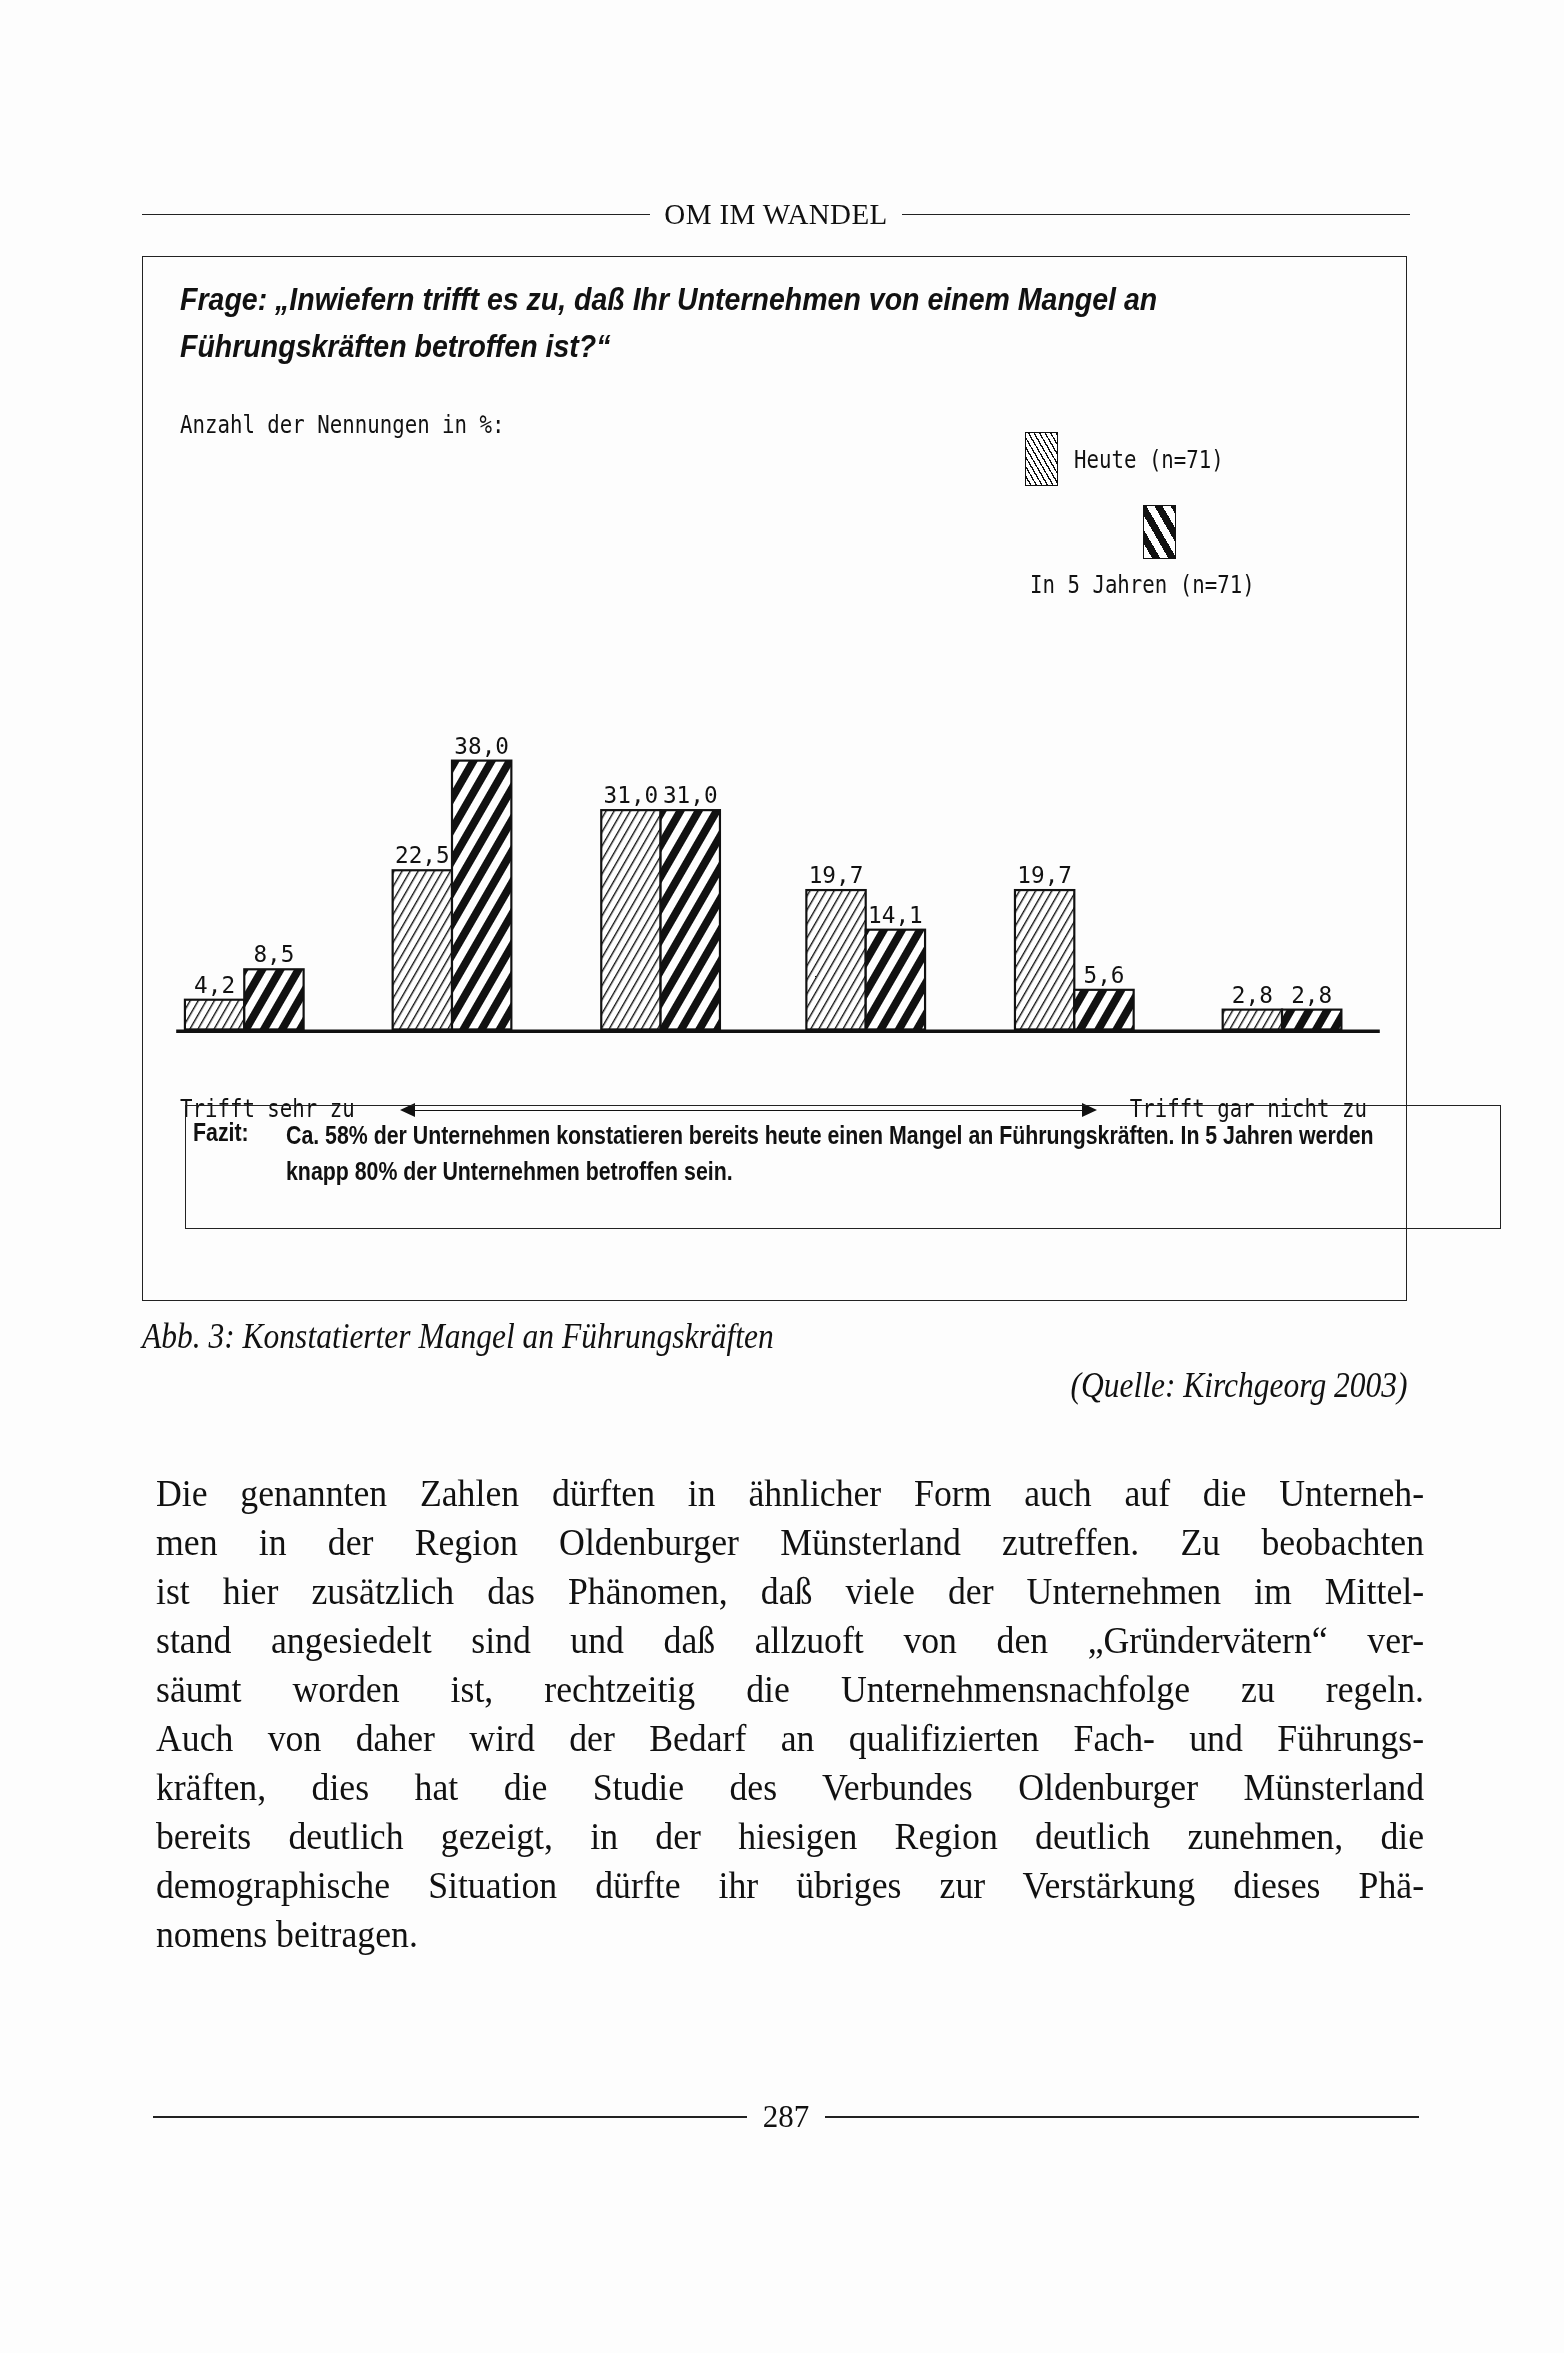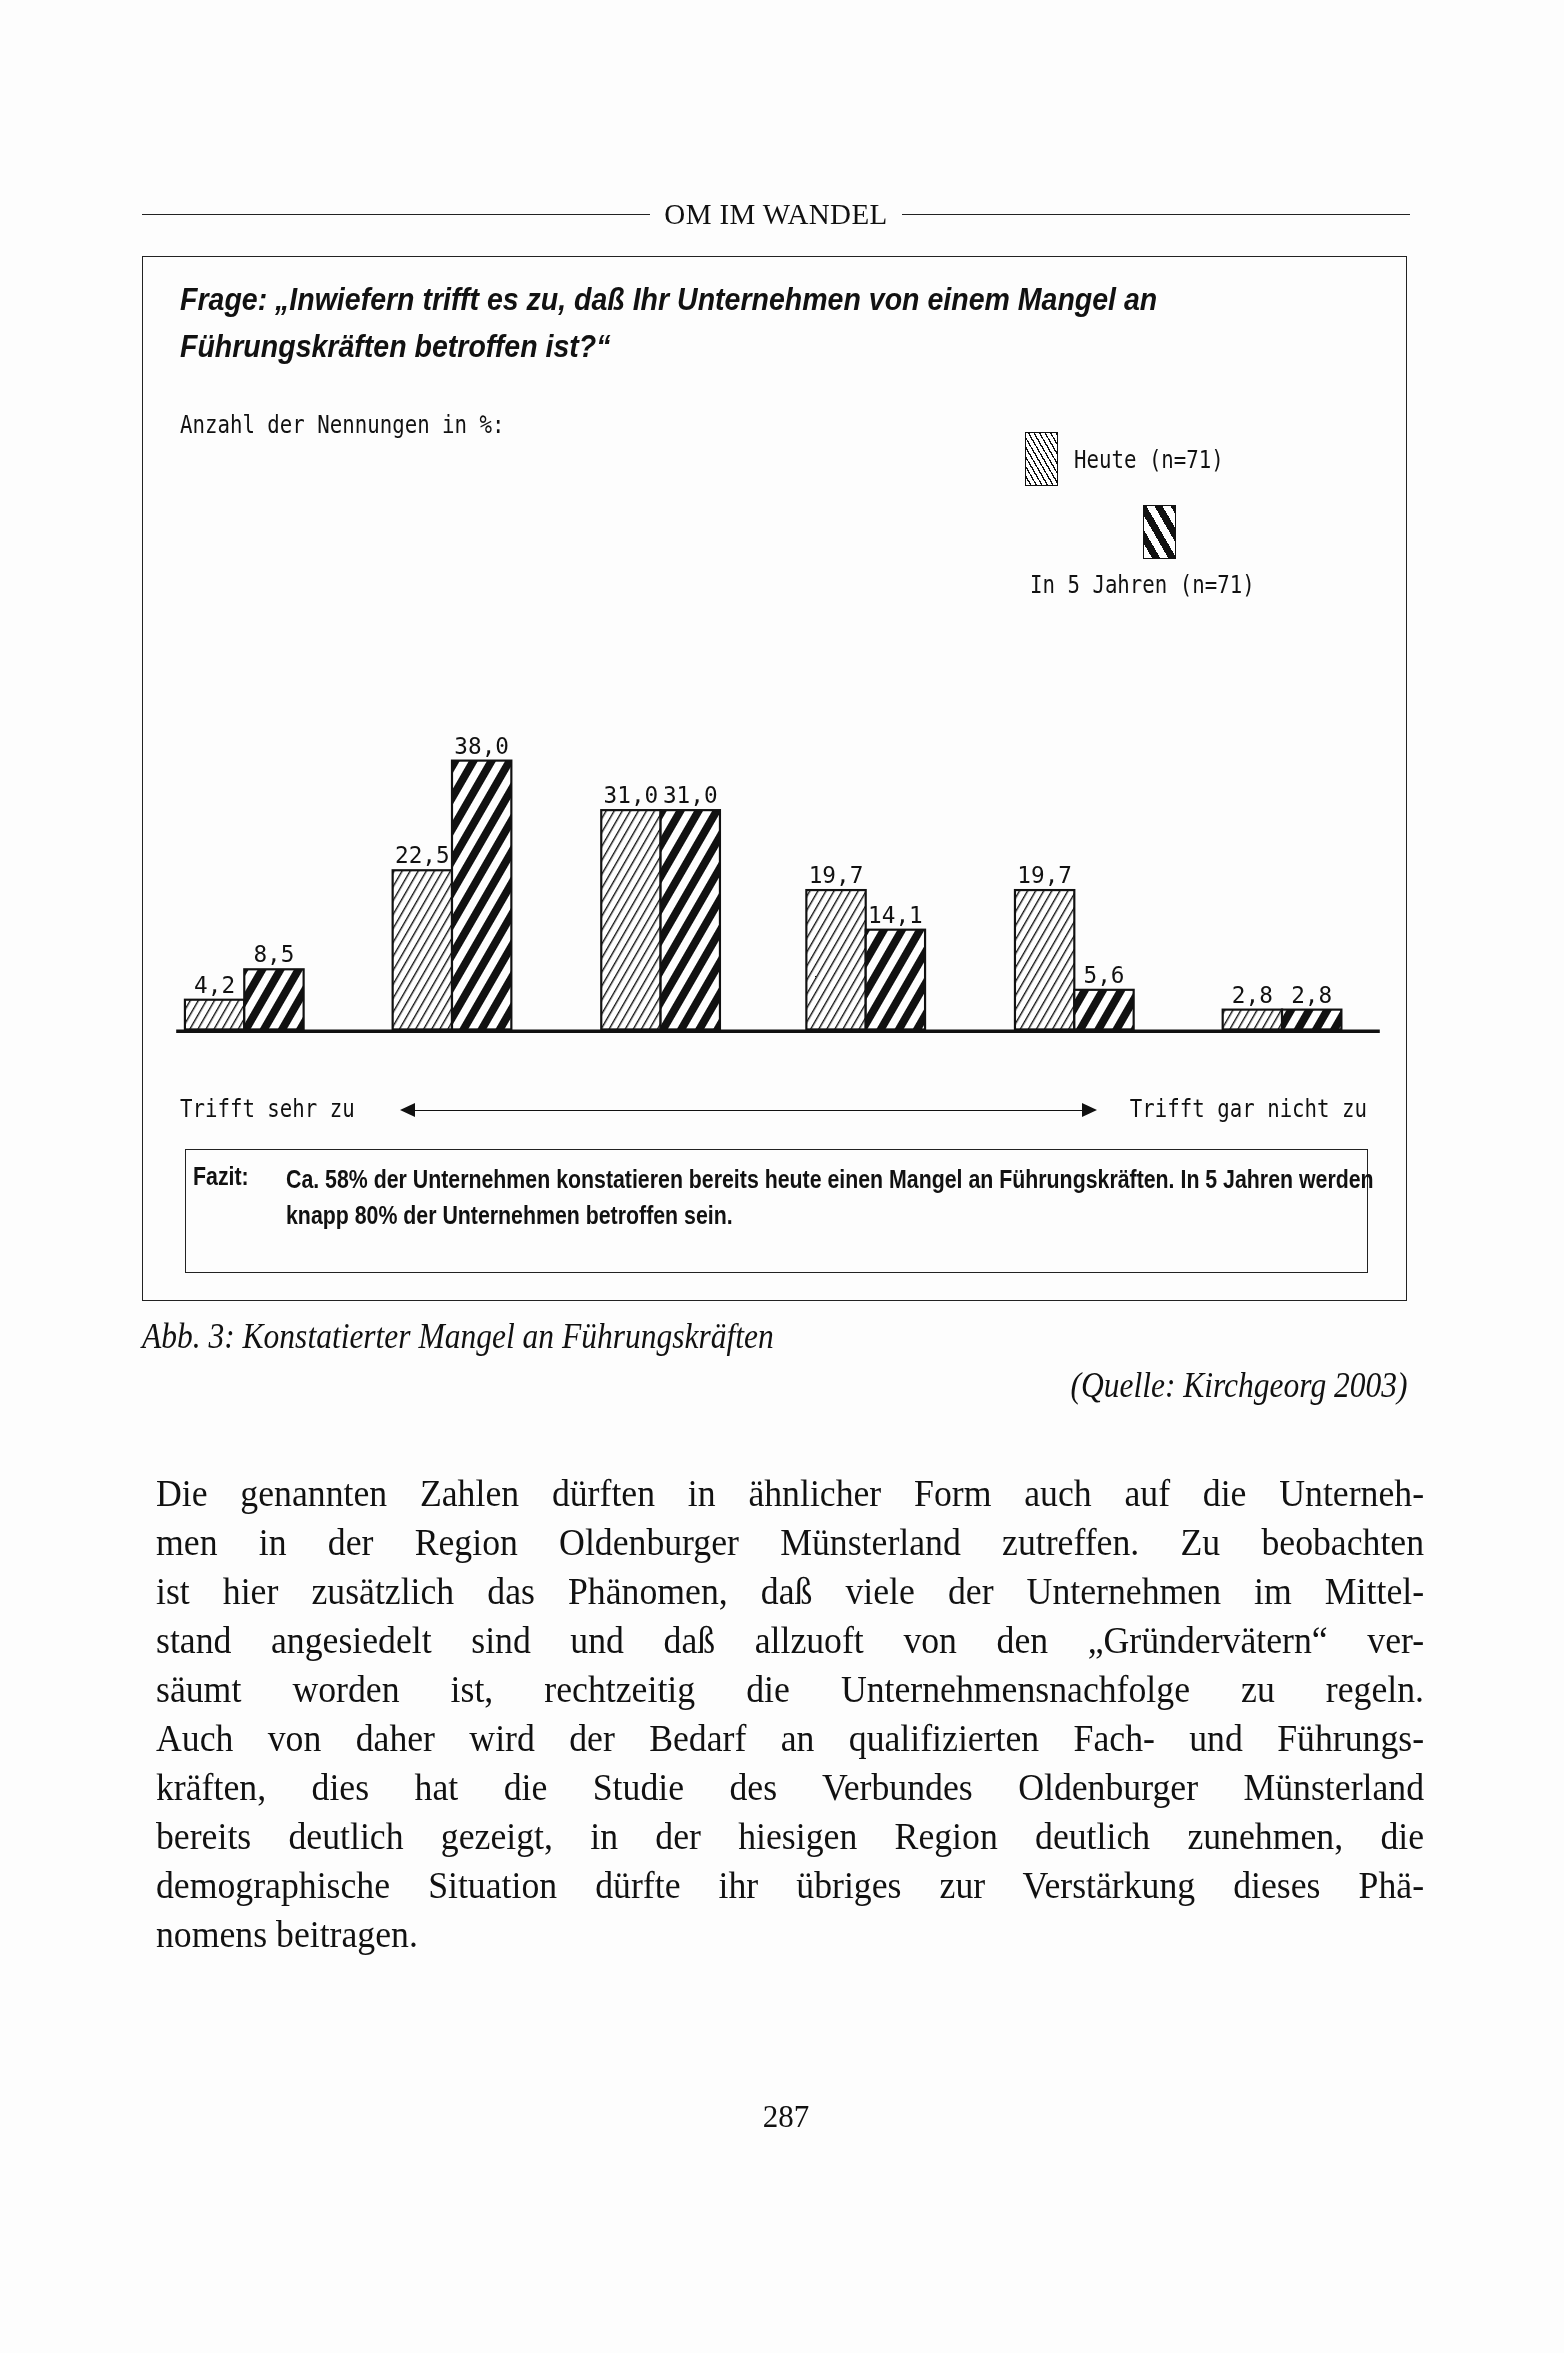--- a/index.html
+++ b/index.html
@@ -22,32 +22,32 @@
   .legend .swatch { width:33px; height:54px; border:1.7px solid #111; box-sizing:border-box; }
   .legend .txt { margin-left:5.2px; font-size:24.4px; transform:scaleX(0.85); transform-origin:left center; white-space:nowrap; }
 
   #axis-labels { position:absolute; left:37px; top:837px; width:1187px; height:35px; }
   #axis-left { position:absolute; left:0; top:0; font-size:24.4px; transform:scaleX(0.85); transform-origin:left top; white-space:nowrap; }
   #axis-right { position:absolute; right:0; top:0; font-size:24.4px; transform:scaleX(0.85); transform-origin:right top; white-space:nowrap; }
   #axis-arrow { position:absolute; left:223px; top:15.7px; width:690px; height:1.7px; background:#111; }
   #axis-arrow::before { content:""; position:absolute; left:-3.5px; top:-7px; border-right:15.7px solid #111; border-top:7.9px solid transparent; border-bottom:7.9px solid transparent; }
   #axis-arrow::after { content:""; position:absolute; right:-3.5px; top:-7px; border-left:15.7px solid #111; border-top:7.9px solid transparent; border-bottom:7.9px solid transparent; }
 
-  #fazit-box { position:absolute; left:42px; top:892px; width:1183px; height:124px; border:1.7px solid #222; box-sizing:border-box;padding-left:7px; }
+  #fazit-box { position:absolute; left:42px; top:848px; width:1316px; height:124px; border:1.7px solid #222; box-sizing:border-box;padding-left:7px; }
   #fazit-label { position:absolute; left:7px; top:10.5px; font-size:26px; font-weight:bold; transform:scaleX(0.82); transform-origin:left top; }
   #fazit-text { position:absolute; left:100px; top:10.5px; width:1327px; font-size:26px; font-weight:bold; line-height:36px; transform:scaleX(0.82); transform-origin:left top; }
 
   #caption { position:absolute; left:142px; top:1317px; font-size:35px; font-style:italic; transform:scaleX(0.9); transform-origin:left top; }
   #source { position:absolute; right:157px; top:1366px; font-size:35px; font-style:italic; transform:scaleX(0.9); transform-origin:right top; }
 
   #body-text { position:absolute; left:156px; top:1469px; width:1268px; }
   #body-text .line { font-size:38px; height:49px; line-height:49px; white-space:nowrap; text-align:justify; text-align-last:justify; transform:scaleX(0.94); transform-origin:left top; width:1349px; }
   #body-text .line.last { text-align-last:left; }
 
-  #footer { position:absolute; left:153px; top:2095px; width:1266px; height:44px; display:flex; align-items:center;flex-direction:column; }
+  #footer { position:absolute; left:153px; top:2095px; width:1266px; height:44px; display:flex; align-items:center; }
   #footer .rule { flex:1; height:1.7px; background:#222; }
   #footer .num { padding:0 15.7px; font-size:31px; }
 </style>
 </head>
 <body>
 
 <div id="running-head">
   <div class="rule"></div>
   <div class="title serif">OM IM WANDEL</div>
   <div class="rule"></div>

